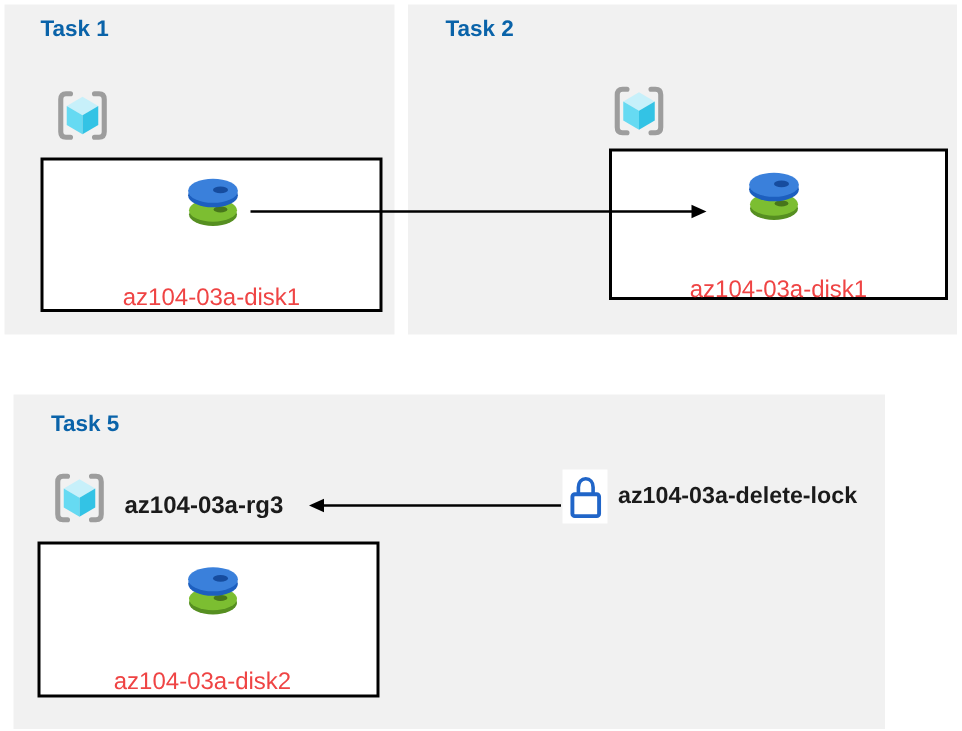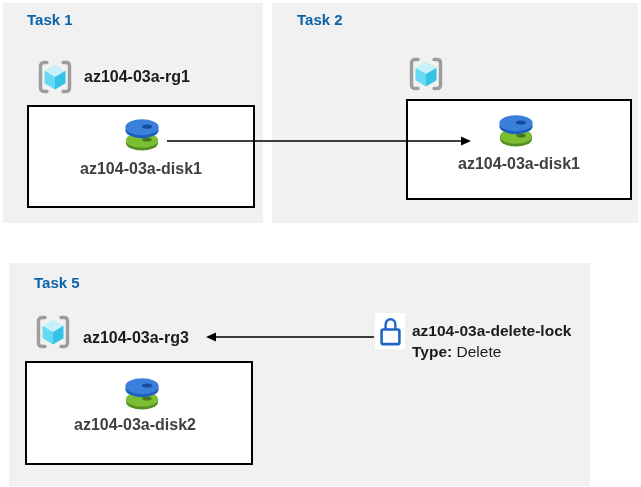--- a/index.html
+++ b/index.html
@@ -16,22 +16,22 @@
   }
   .res-label{
     position:absolute;font-size:16px;font-weight:bold;color:#1b1b1b;
     white-space:nowrap;
   }
   .inner-box{
     position:absolute;background:#ffffff;border:2px solid #000000;
     box-sizing:border-box;
   }
   .disk-label{
-    position:absolute;font-size:16px;font-weight:bold;color:#404040;
-    text-align:center;white-space:nowrap;
+    position:absolute;font-size:16px;font-weight:normal;color:#ef4444;
+    text-align:center;white-space:nowrap;margin-top:30px;
   }
   .icon{position:absolute;}
   .arrow-svg{position:absolute;overflow:visible;}
   .move-label{
     position:absolute;font-size:16px;font-weight:bold;color:#1b1b1b;
     white-space:nowrap;
   }
   .lock-bg{
     position:absolute;background:#ffffff;display:flex;align-items:center;
     justify-content:center;
@@ -69,21 +69,20 @@
     </defs>
   </svg>
 
   <div class="panel" style="left:3px;top:3px;width:260px;height:220px"></div>
 
   <div class="task-title" style="left:27px;top:11px">Task 1</div>
 
   <svg class="icon" style="left:36px;top:58px" width="38" height="38" viewBox="0 0 38 38">
     <use href="#rg-cube"></use>
   </svg>
-  <div class="res-label" style="left:84px;top:68px">az104-03a-rg1</div>
 
   <div class="inner-box" style="left:27px;top:105px;width:228px;height:103px"></div>
   <svg class="icon" style="left:122px;top:116px" width="40" height="36" viewBox="0 0 40 36">
     <use href="#disk-pair"></use>
   </svg>
   <div class="disk-label" style="left:27px;top:160px;width:228px">az104-03a-disk1</div>
 
   <div class="panel" style="left:272px;top:3px;width:366px;height:220px"></div>
 
   <div class="task-title" style="left:297px;top:11px">Task 2</div>
@@ -122,18 +121,14 @@
     <line x1="11" y1="8" x2="170" y2="8" stroke="#000000" stroke-width="1.6"></line>
     <polygon points="12,3.5 2,8 12,12.5" fill="#000000"></polygon>
   </svg>
 
   <div class="lock-bg" style="left:375px;top:313px;width:30px;height:36px">
     <svg width="29" height="34" viewBox="0 0 29 34">
       <use href="#lock-glyph"></use>
     </svg>
   </div>
   <div class="lock-text lock-name" style="left:412px;top:321px">az104-03a-delete-lock</div>
-  <div class="lock-text" style="left:412px;top:342px">
-    <span class="bold">Type:</span>
-    <span>Delete</span>
-  </div>
 
 </div>
 
 </body></html>

